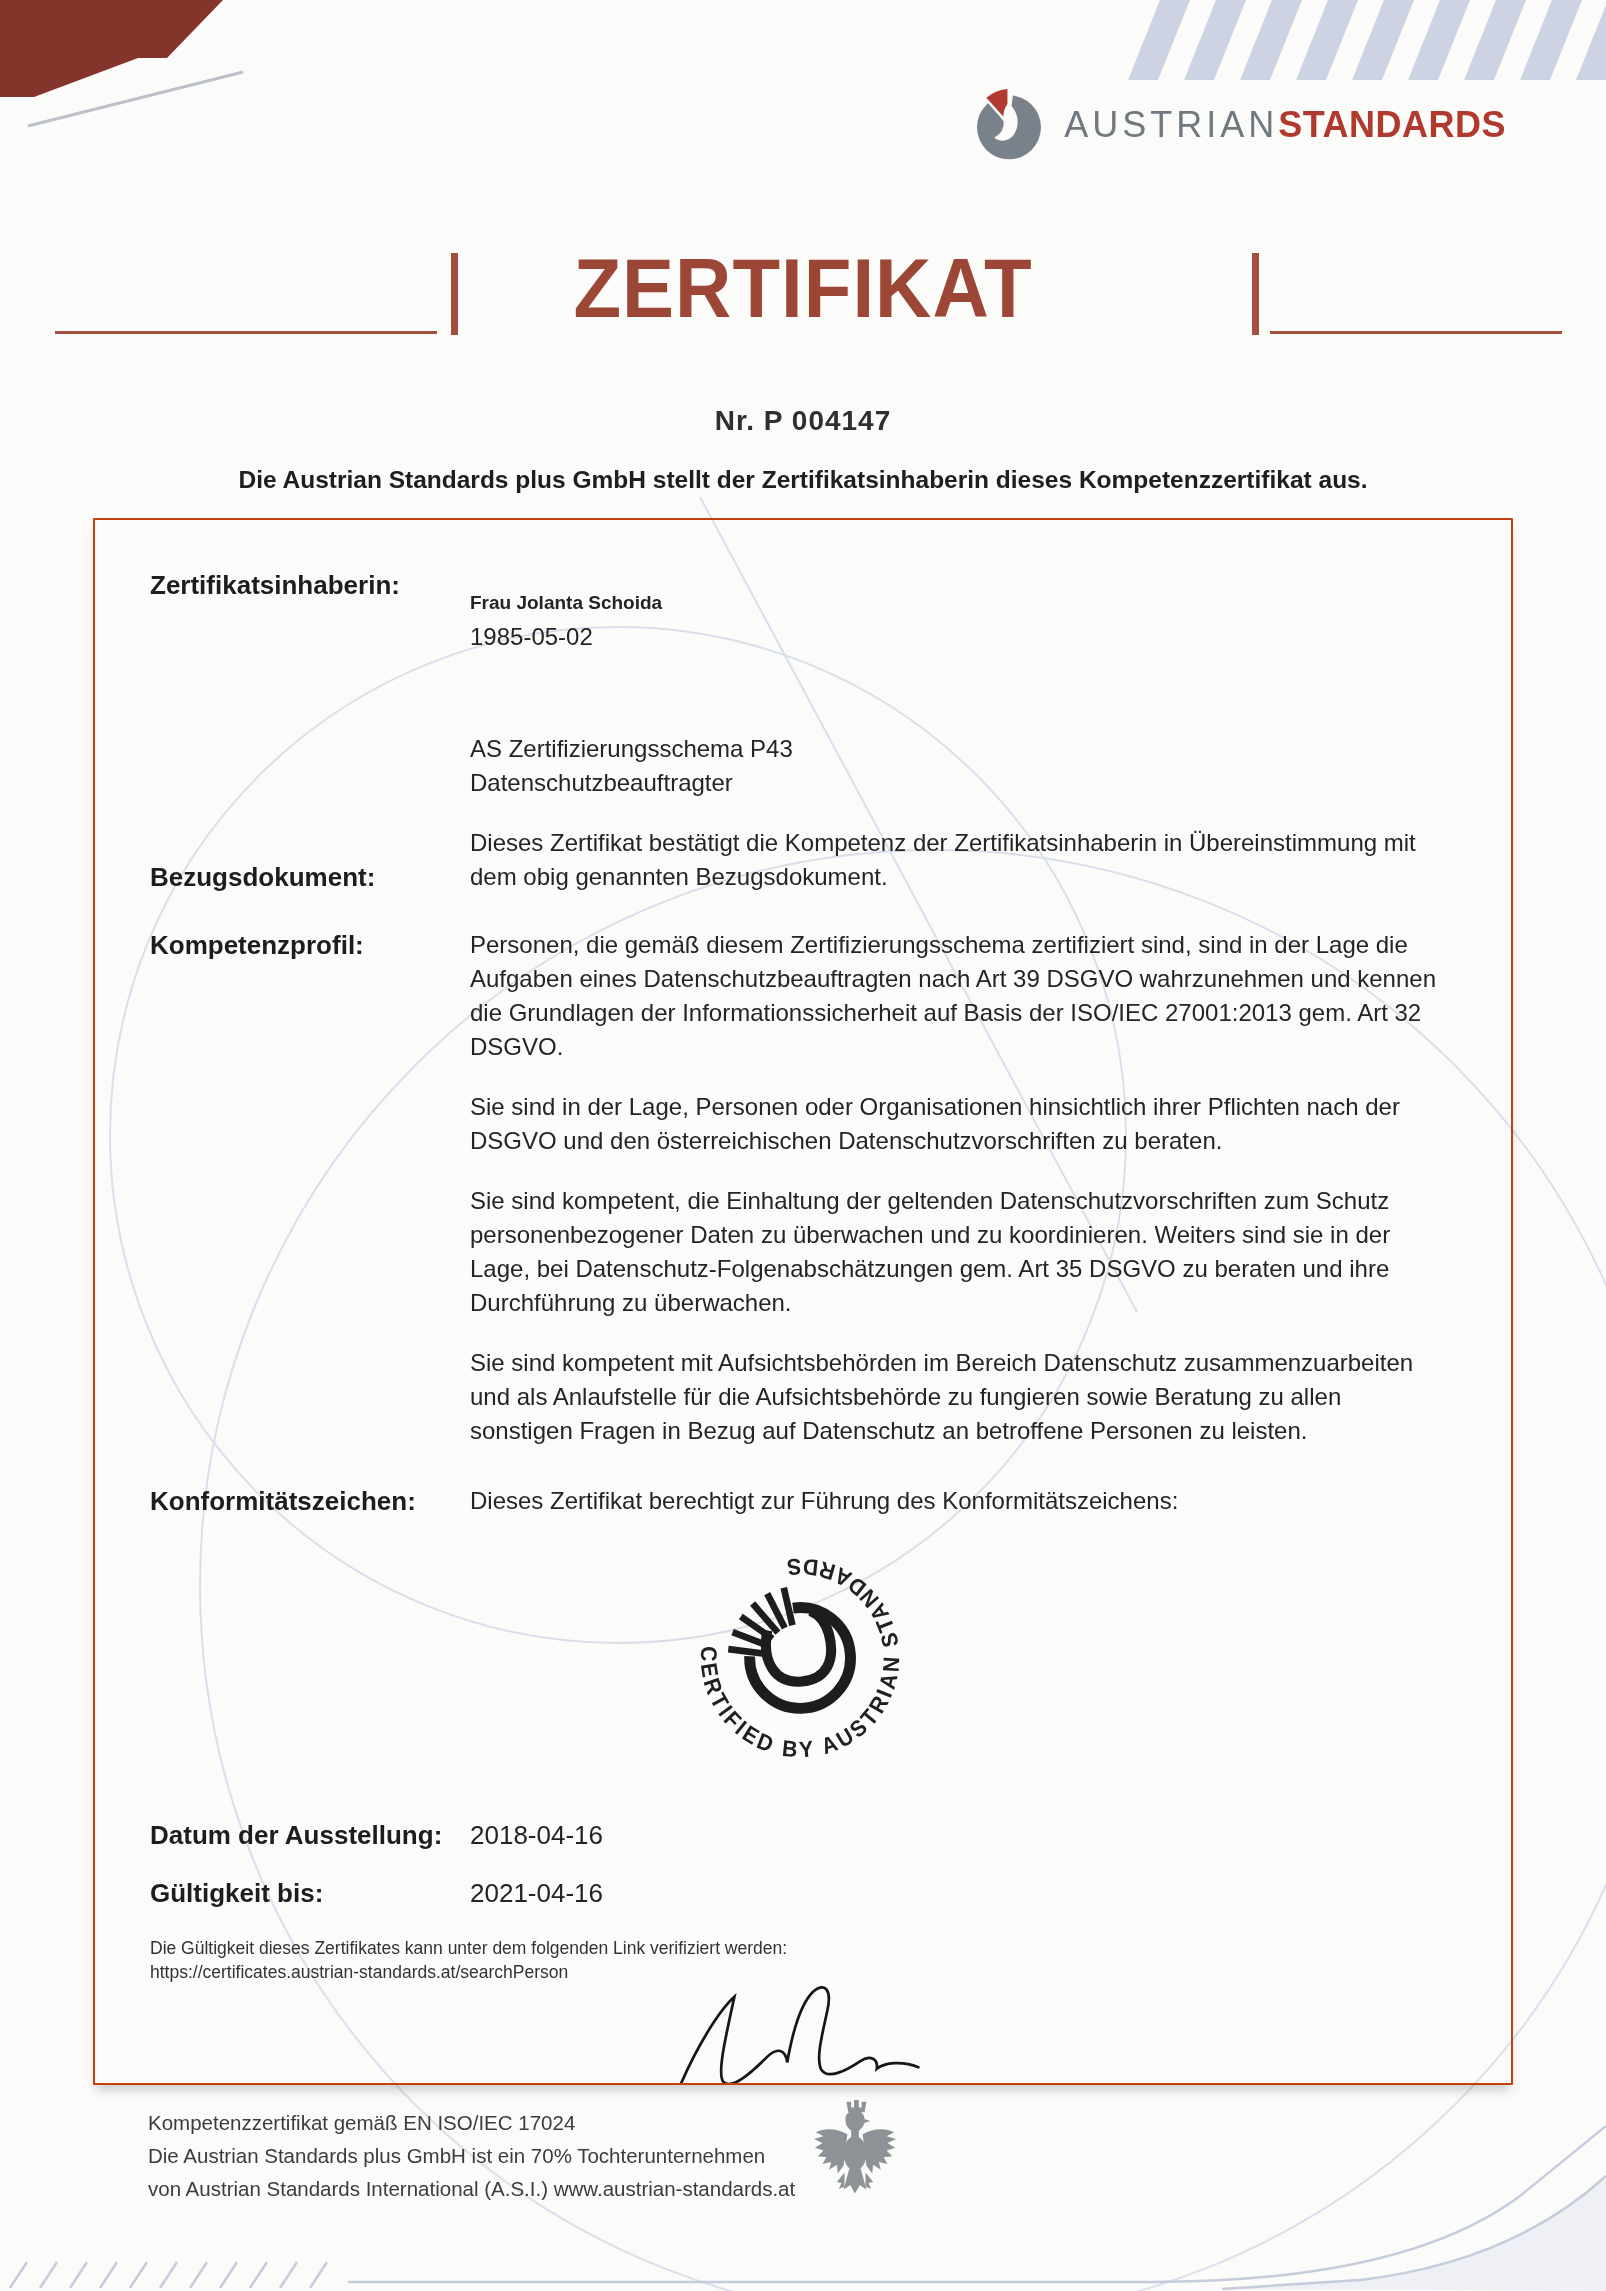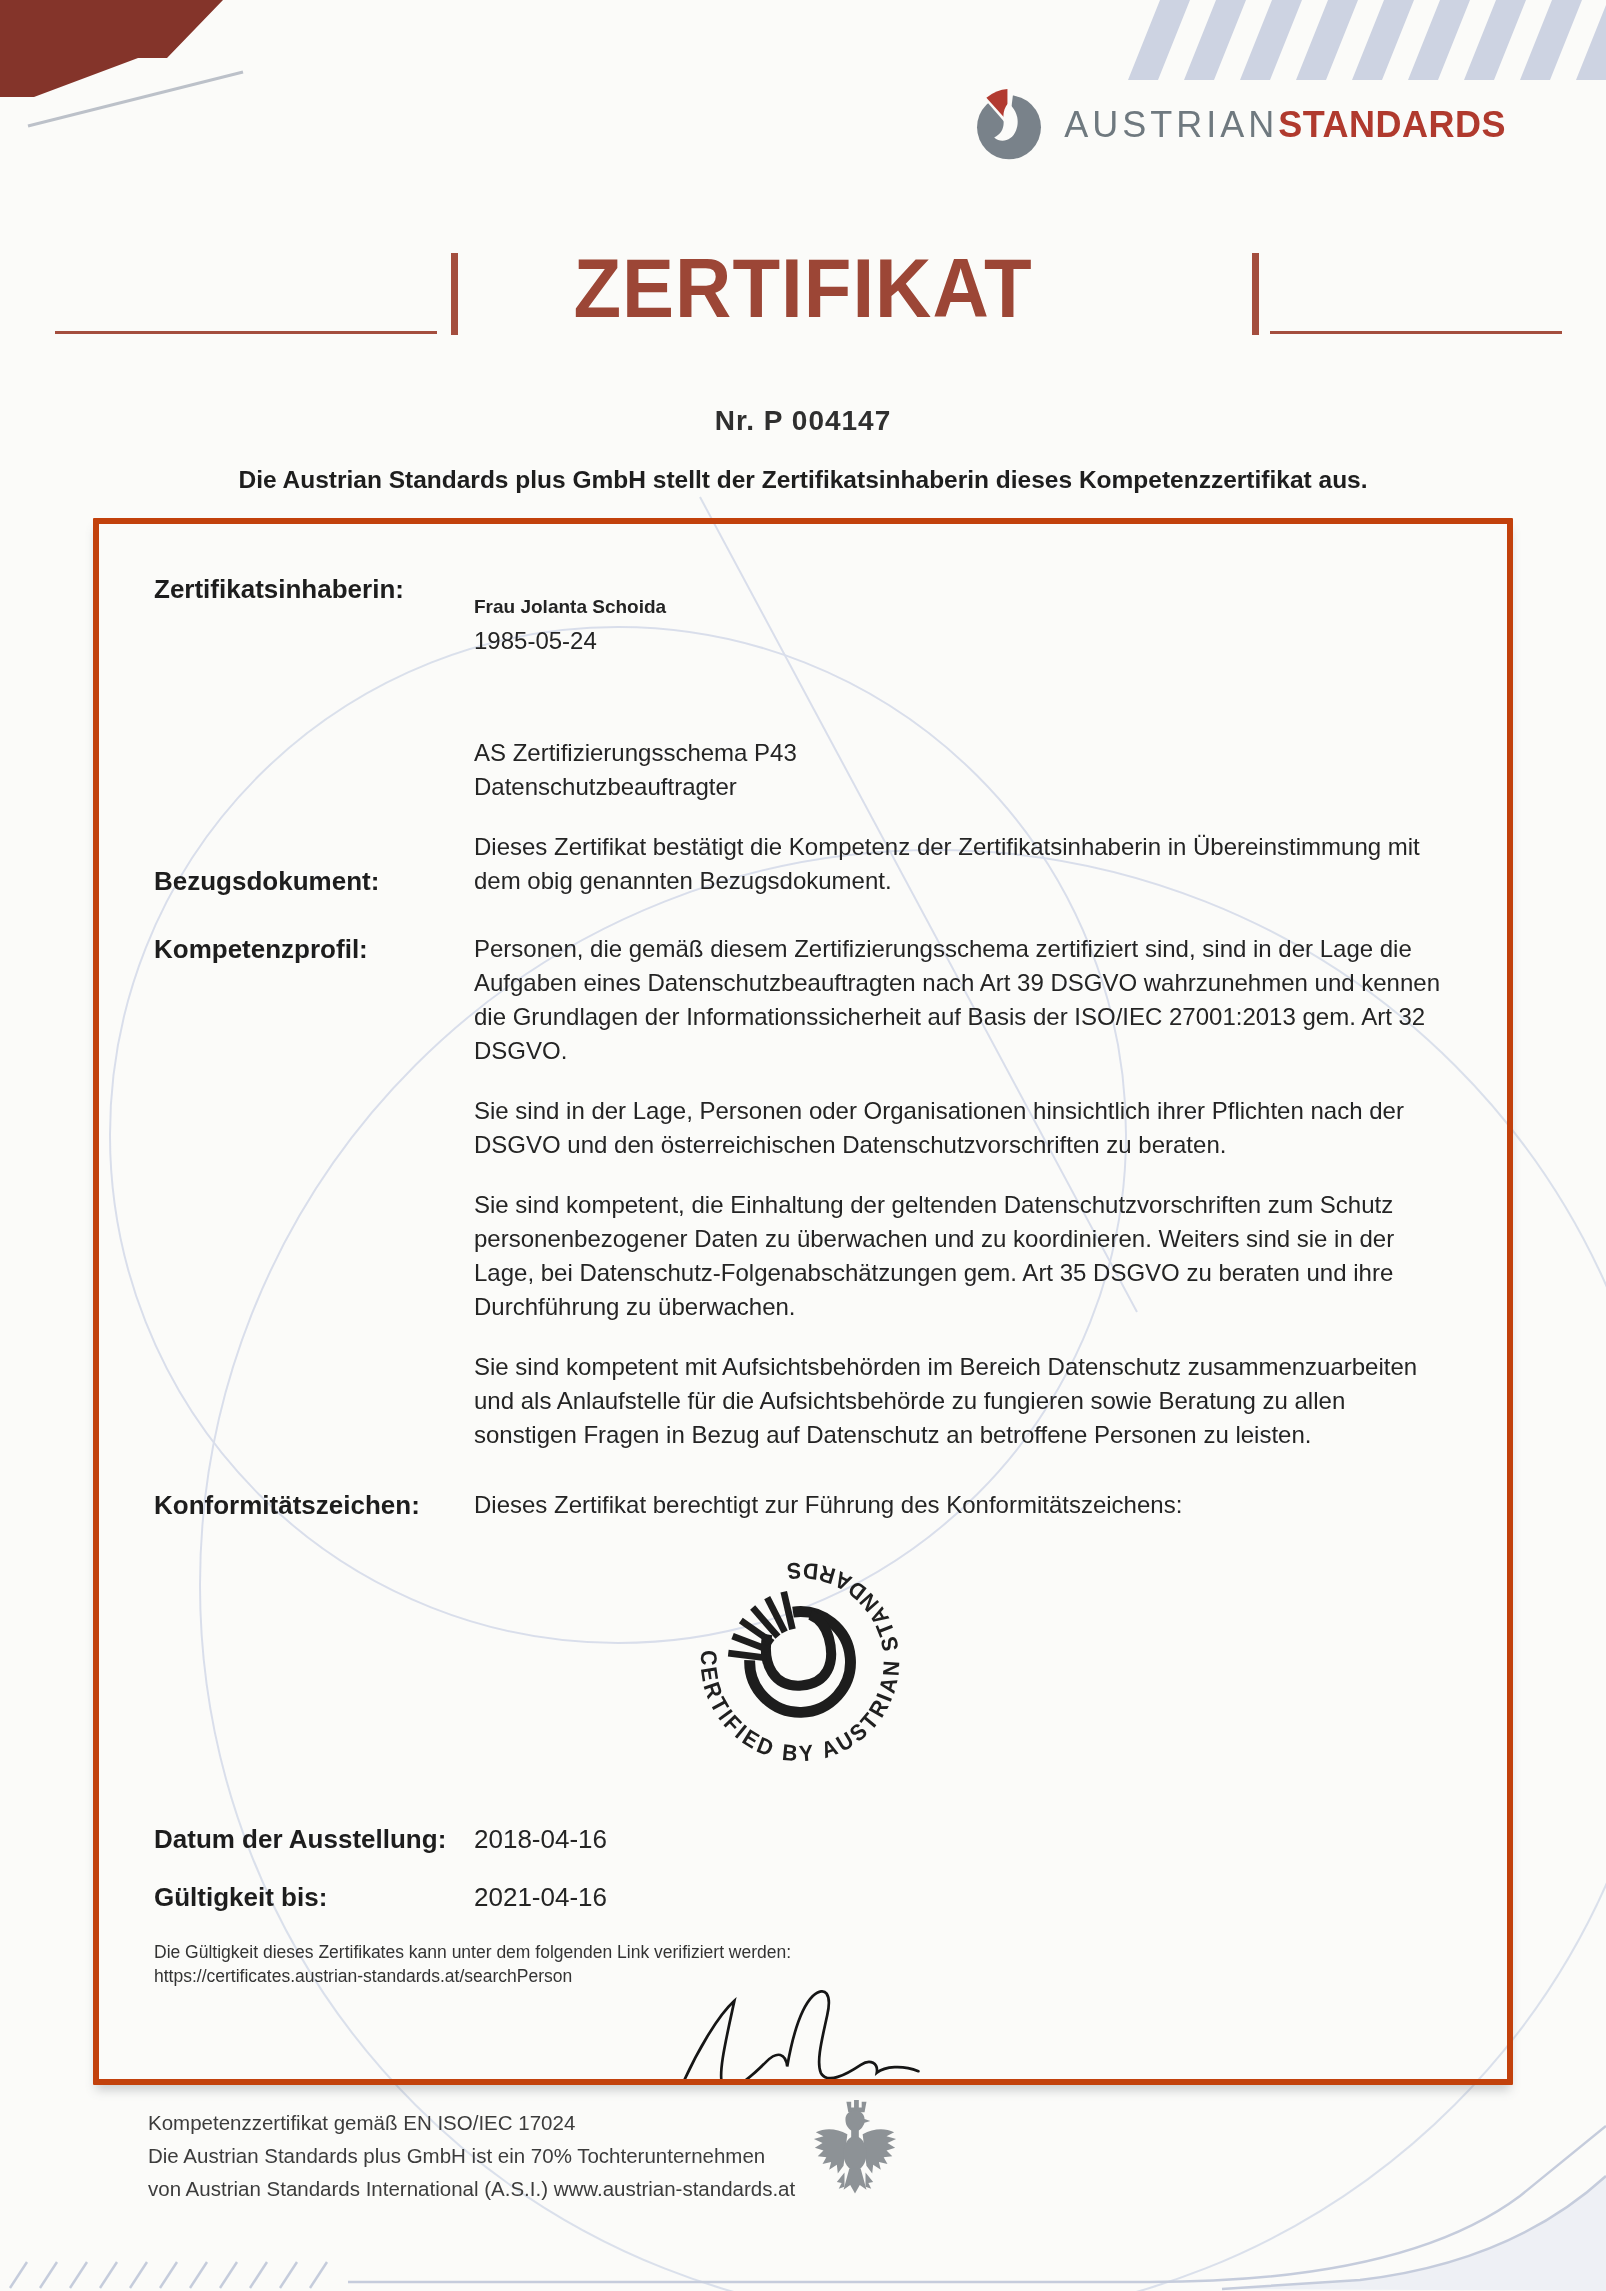--- a/index.html
+++ b/index.html
@@ -35,21 +35,21 @@
   .t-bar.right{left:1252px;}
 
   .cert-no{position:absolute;top:405px;width:100%;text-align:center;
     font-size:28px;font-weight:bold;color:#2f2f2f;letter-spacing:1px;}
   .intro{position:absolute;top:466px;width:100%;text-align:center;
     font-size:24.5px;font-weight:bold;color:#1e1e1e;}
 
   
   .main-box{
     position:absolute;top:518px;left:93px;width:1420px;height:1567px;
-    border:6px solid #c2410c;border-radius:1px;
+    border:2px solid #c2410c;border-radius:1px;
     box-shadow:0 8px 10px -3px rgba(90,95,105,.30);
     box-sizing:border-box;
     padding:34px 62px 24px 55px;
     display:flex;flex-direction:column;
     overflow:hidden;
   }
   .row{display:flex;align-items:flex-start;}
   .lbl{flex:0 0 320px;font-size:26px;font-weight:bold;color:#1d1d1d;line-height:34px;}
   .val{flex:1;font-size:24px;line-height:34px;color:#242424;}
   .val .b{font-weight:bold;font-size:19px;margin-top:18px;}
@@ -149,21 +149,21 @@
 
     <div class="cert-no">Nr. P 004147</div>
     <div class="intro">Die Austrian Standards plus GmbH stellt der Zertifikatsinhaberin dieses Kompetenzzertifikat aus.</div>
 
     <div class="main-box">
 
       <div class="row m-holder">
         <div class="lbl">Zertifikatsinhaberin:</div>
         <div class="val">
           <div class="b">Frau Jolanta Schoida</div>
-          <div>1985-05-24</div>
+          <div>1985-05-02</div>
         </div>
       </div>
 
       <div class="row m-ref">
         <div class="lbl">Bezugsdokument:</div>
         <div class="val">
           <div>AS Zertifizierungsschema P43</div>
           <div>Datenschutzbeauftragter</div>
           <p class="para" style="margin-top:26px;margin-bottom:0;">Dieses Zertifikat bestätigt die Kompetenz der Zertifikatsinhaberin in Übereinstimmung mit dem obig genannten Bezugsdokument.</p>
         </div>

